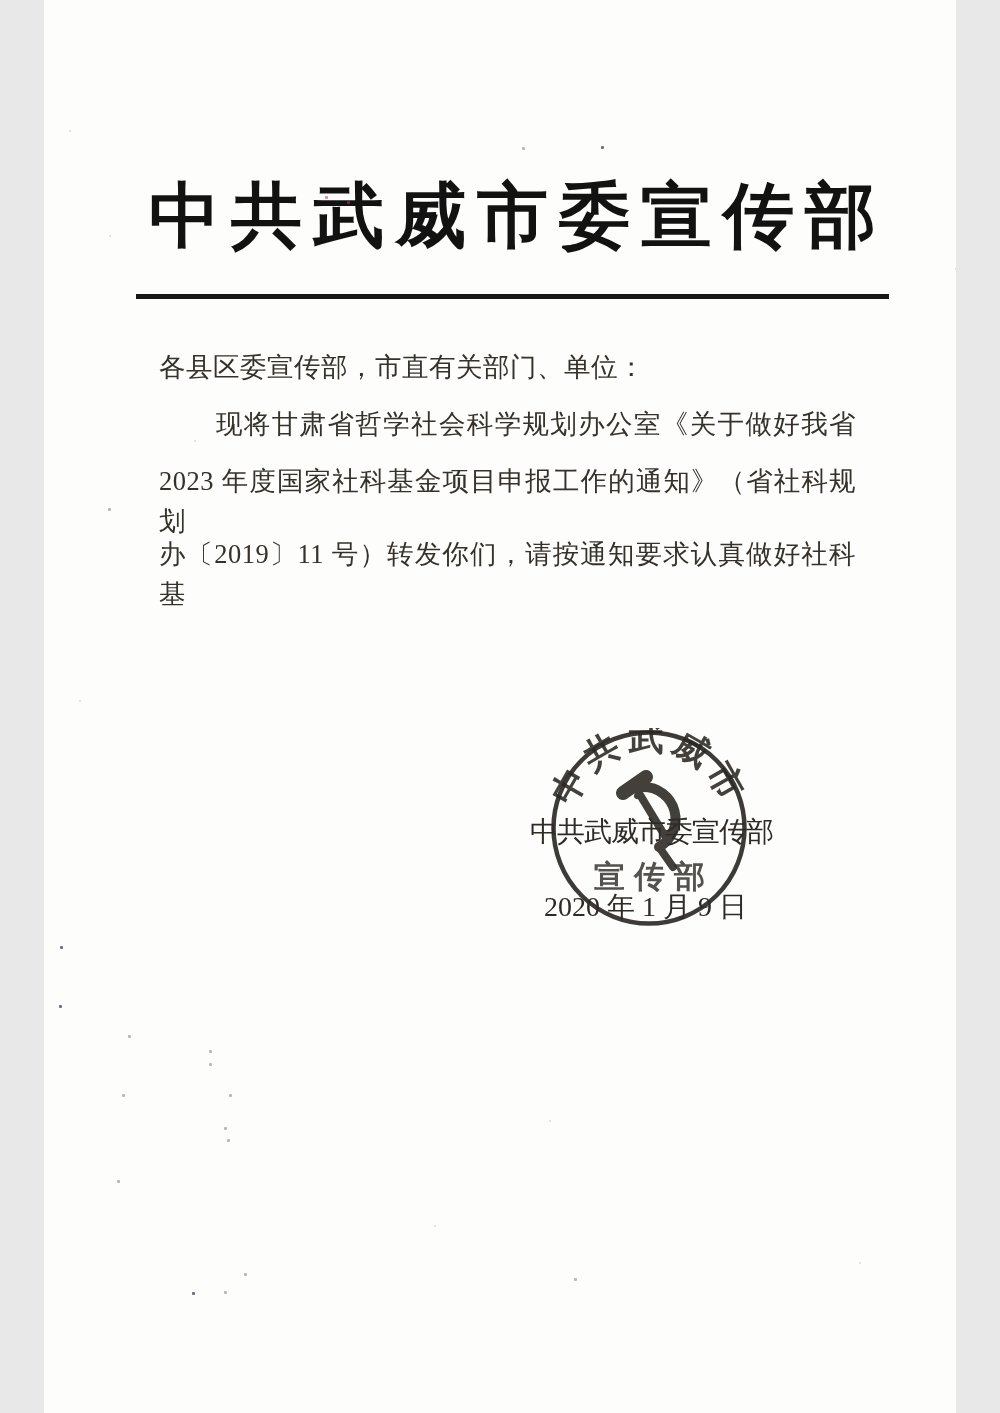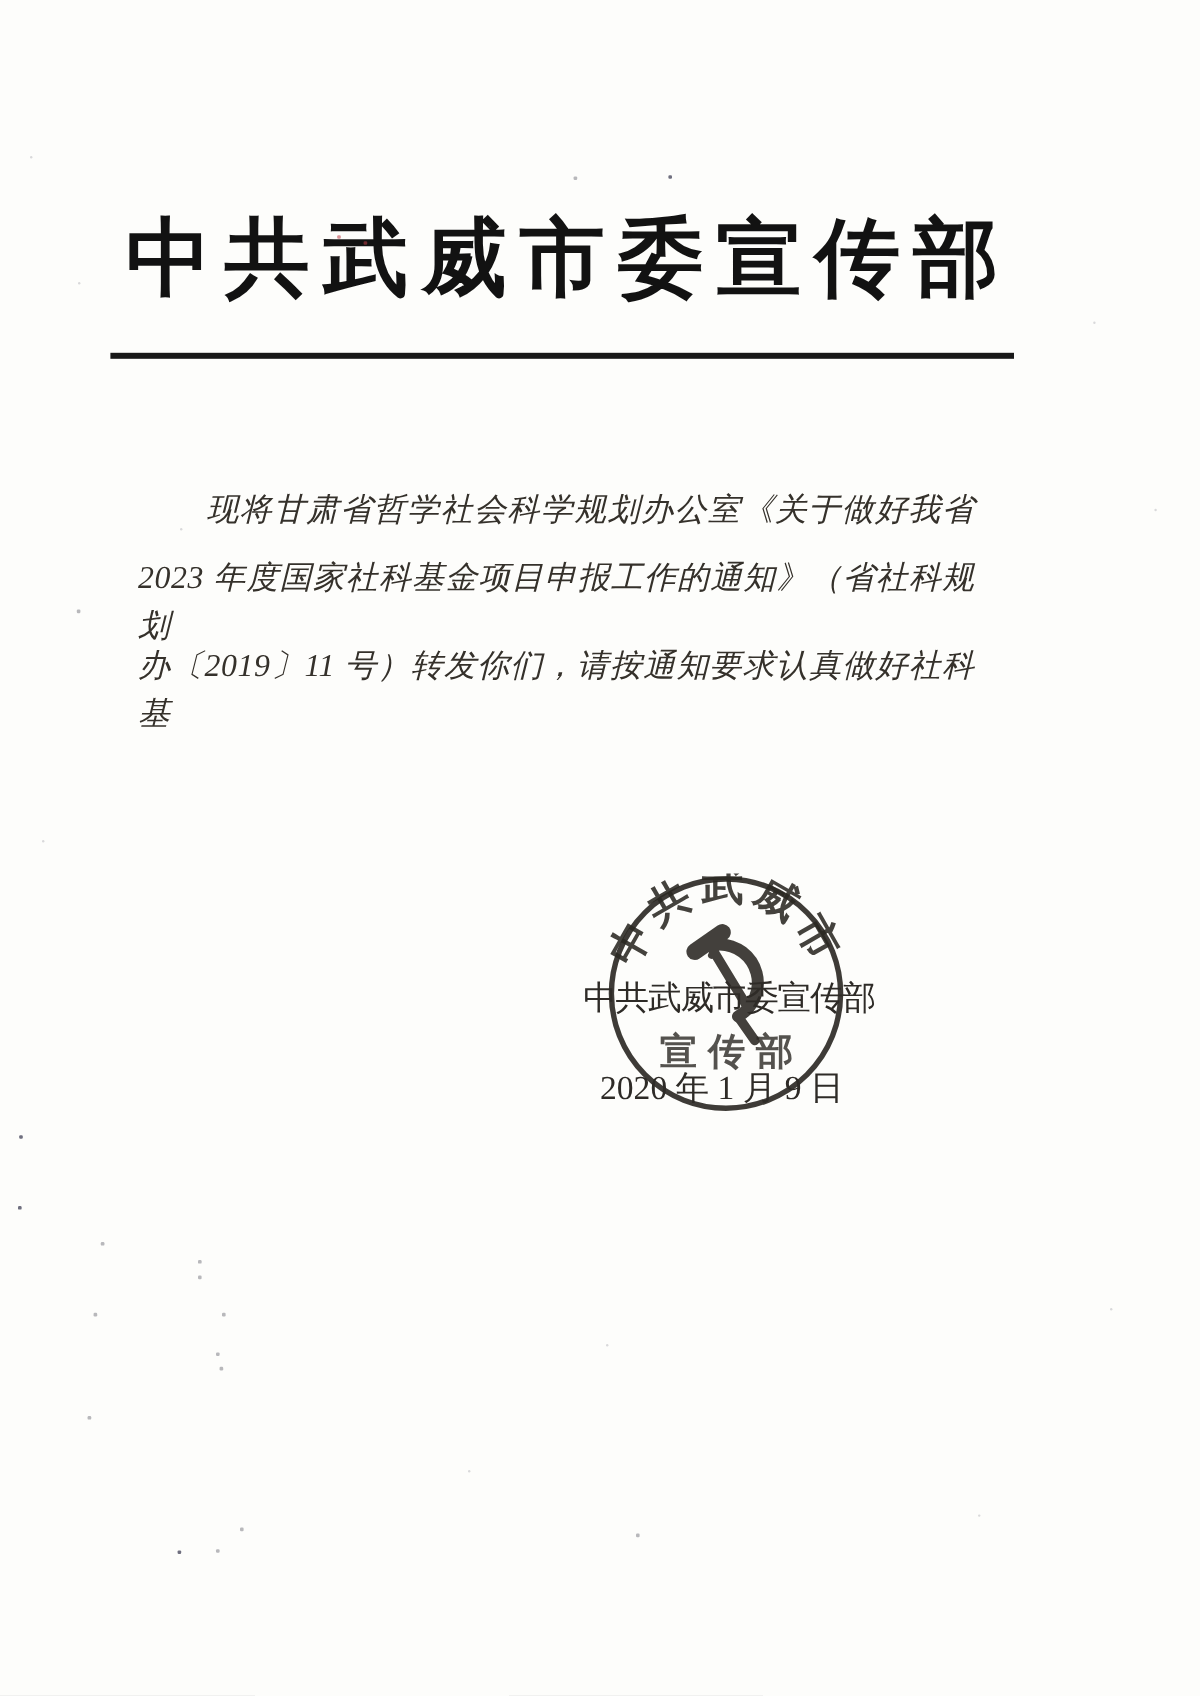--- a/index.html
+++ b/index.html
@@ -1,38 +1,38 @@
 <!DOCTYPE html>
 <html><head>
 <meta charset="utf-8">
 <style>
   html,body { margin:0; padding:0; background:#e8e8e8; }
   .page {
-    position:relative; width:1000px; height:1413px; margin:0 auto;
+    position:relative; width:912px; height:1413px; margin:0 auto;
     background:#fdfdfb; overflow:hidden;
     font-family:"Liberation Serif","DejaVu Serif",serif;
   }
   
   .doc-title {
     position:absolute; top:176px; left:92px; width:753px; margin:0;
     text-align:center; white-space:nowrap;
     font-size:71px; line-height:1.15; font-weight:bold;
     letter-spacing:11px; text-indent:11px; color:#121212;
   }
   .rule {
     position:absolute; top:294px; left:92px; width:753px; height:5px;
     background:#181818;
   }
   
   .bline {
     position:absolute; left:115px; width:697px; height:40px;
     font-size:26.5px; line-height:40px; color:#35312b;
     letter-spacing:0.5px;
   }
-  .just { text-align:justify; text-align-last:justify;font-style:italic; }
+  .just { text-align:justify; text-align-last:justify; }
   .indent { text-indent:57px; }
   .t1 { top:347px; } .t2 { top:404px; } .t3 { top:461px; }
   .t4 { top:518px;margin-top:16px; } .t5 { top:573px; }
   
   .sig-org {
     position:absolute; top:813px; left:486px; z-index:3;
     font-size:28px; letter-spacing:-1px; color:#2e2b27; white-space:nowrap;
   }
   .sig-date {
     position:absolute; top:888px; left:500px; z-index:3;
@@ -53,20 +53,21 @@
   .sp.rd { background:rgba(190,60,70,.55); width:3px; height:3px; }
 </style>
 </head>
 <body>
 
 <div class="page">
 
   <h1 class="doc-title">中共武威市委宣传部</h1>
   <div class="rule"></div>
 
+  <div class="bline t1">各县区委宣传部，市直有关部门、单位：</div>
   <div class="bline t2 just indent">现将甘肃省哲学社会科学规划办公室《关于做好我省</div>
   <div class="bline t3 just">2023 年度国家社科基金项目申报工作的通知》（省社科规划</div>
   <div class="bline t4 just">办〔2019〕11 号）转发你们，请按通知要求认真做好社科基</div>
 
   <svg class="stamp" viewBox="0 0 200 200" aria-hidden="true">
     <defs>
       <filter id="smudge" x="-20%" y="-20%" width="140%" height="140%">
         <feGaussianBlur stdDeviation="0.5"></feGaussianBlur>
       </filter>
       <path id="sealArc" d="M 25.8,75.9 A 78,78 0 0 1 174.2,75.9" fill="none"></path>

